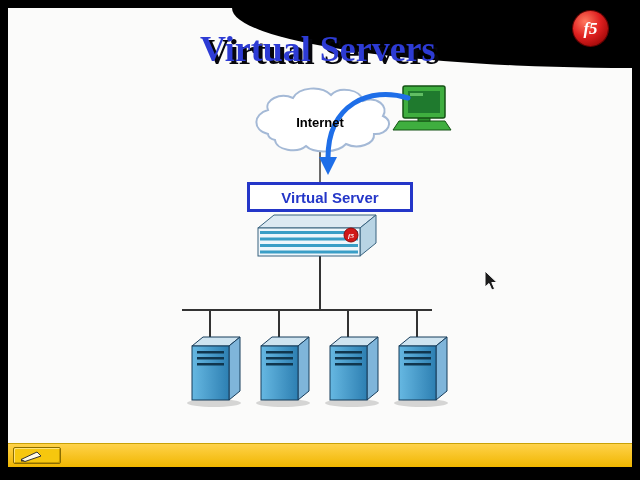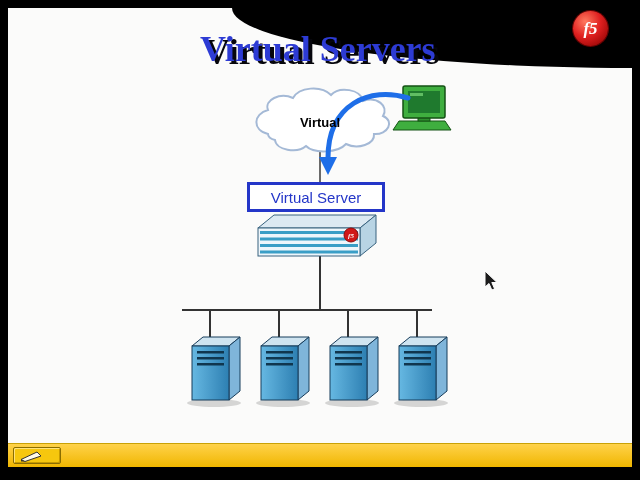--- a/index.html
+++ b/index.html
@@ -33,24 +33,24 @@
   }
 
   .diagram-svg { position:absolute; left:0; top:0; z-index:2; }
 
   .internet-label {
     position:absolute; left:252px; top:107px; width:120px; text-align:center;
     font-size:13px; font-weight:bold; color:#000; z-index:3;
   }
 
   .vs-box {
-    position:absolute; left:239px; top:174px; width:138px; height:30px;
+    position:absolute; left:239px; top:174px; width:166px; height:30px;
     border:3px solid #2436c8; background:#fff; z-index:3;
     display:flex; align-items:center; justify-content:center;
-    font-size:15px; font-weight:normal; color:#2436c8; white-space:nowrap;text-align:center;
+    font-size:15px; font-weight:bold; color:#2436c8; white-space:nowrap;text-align:center;
   }
 
   .cursor { position:absolute; left:476px; top:262px; z-index:6; }
 
   .bottom-bar {
     position:absolute; left:8px; top:443px; width:624px; height:24px;
     background:linear-gradient(#ffd24a, #f0b600);
     border-top:1px solid #c9a106; z-index:2;
   }
 
@@ -154,21 +154,21 @@
         <rect x="400" y="83" width="32" height="22" fill="#1f7a2e"></rect>
         <rect x="402" y="85" width="13" height="3" fill="#6cc96c" opacity="0.85"></rect>
       </g>
 
       <g>
         <path d="M 400 90 C 362 78 320 96 320 150" fill="none" stroke="#1e6ee8" stroke-width="5" stroke-linecap="round"></path>
         <polygon points="320,167 311,149 329,149" fill="#1e6ee8"></polygon>
       </g>
     </svg>
 
-    <div class="internet-label">Virtual</div>
+    <div class="internet-label">Internet</div>
 
     <div class="vs-box">Virtual Server</div>
 
     <svg class="cursor" width="16" height="22">
       <polygon points="1,1 1,17 5,13.5 7.8,20 10.6,18.8 7.8,12.5 13,12.5" fill="#1c1c1c" stroke="#ffffff" stroke-width="1"></polygon>
     </svg>
 
   </div>
 
   <div class="bottom-bar">

